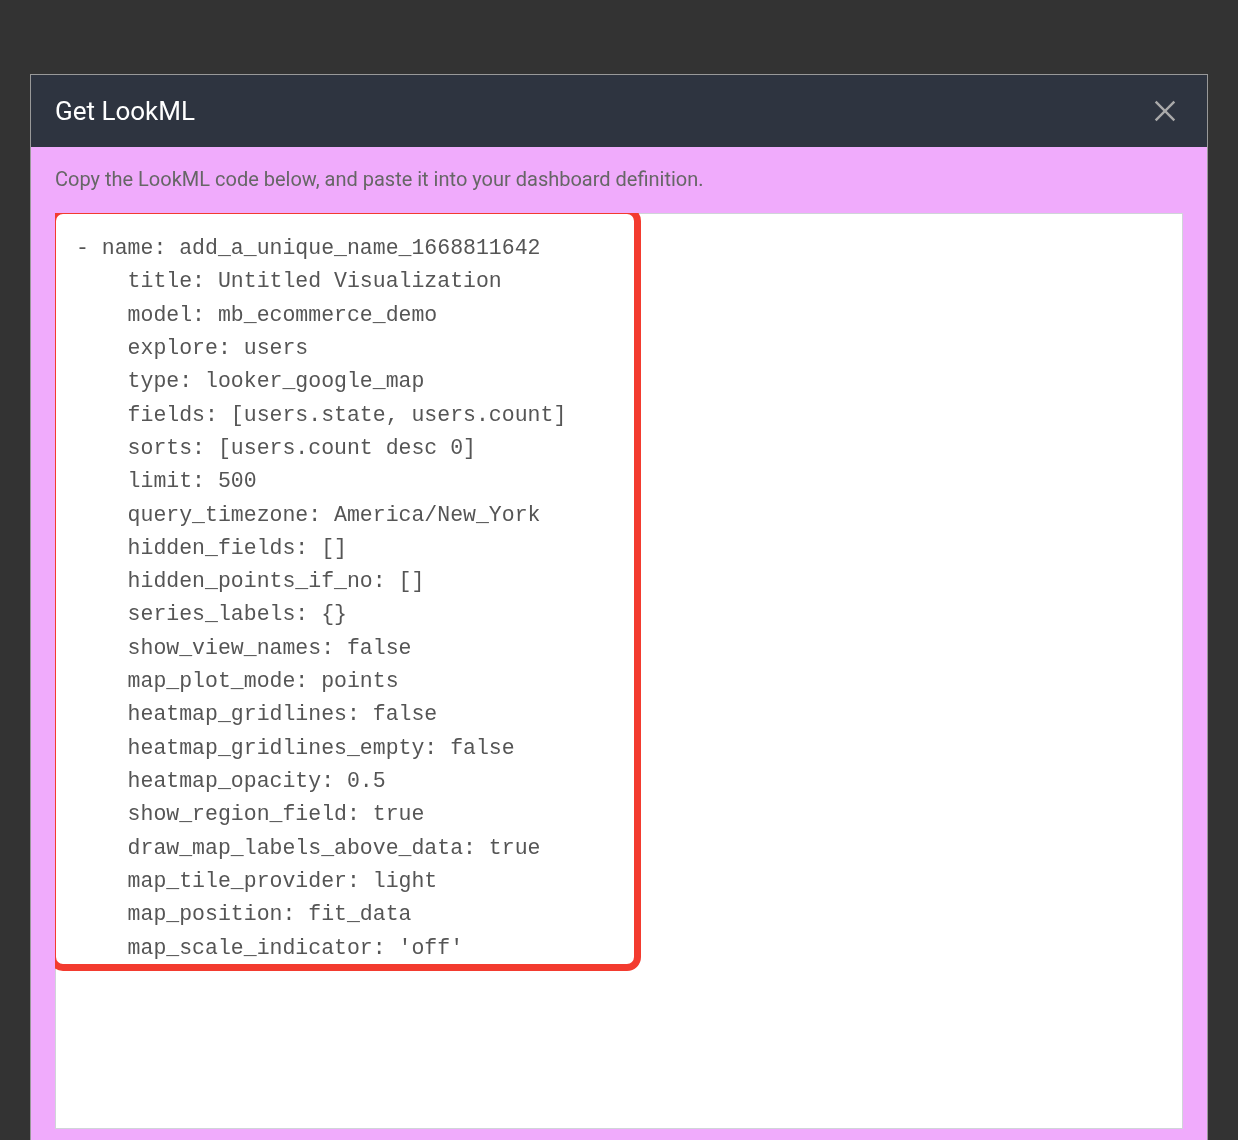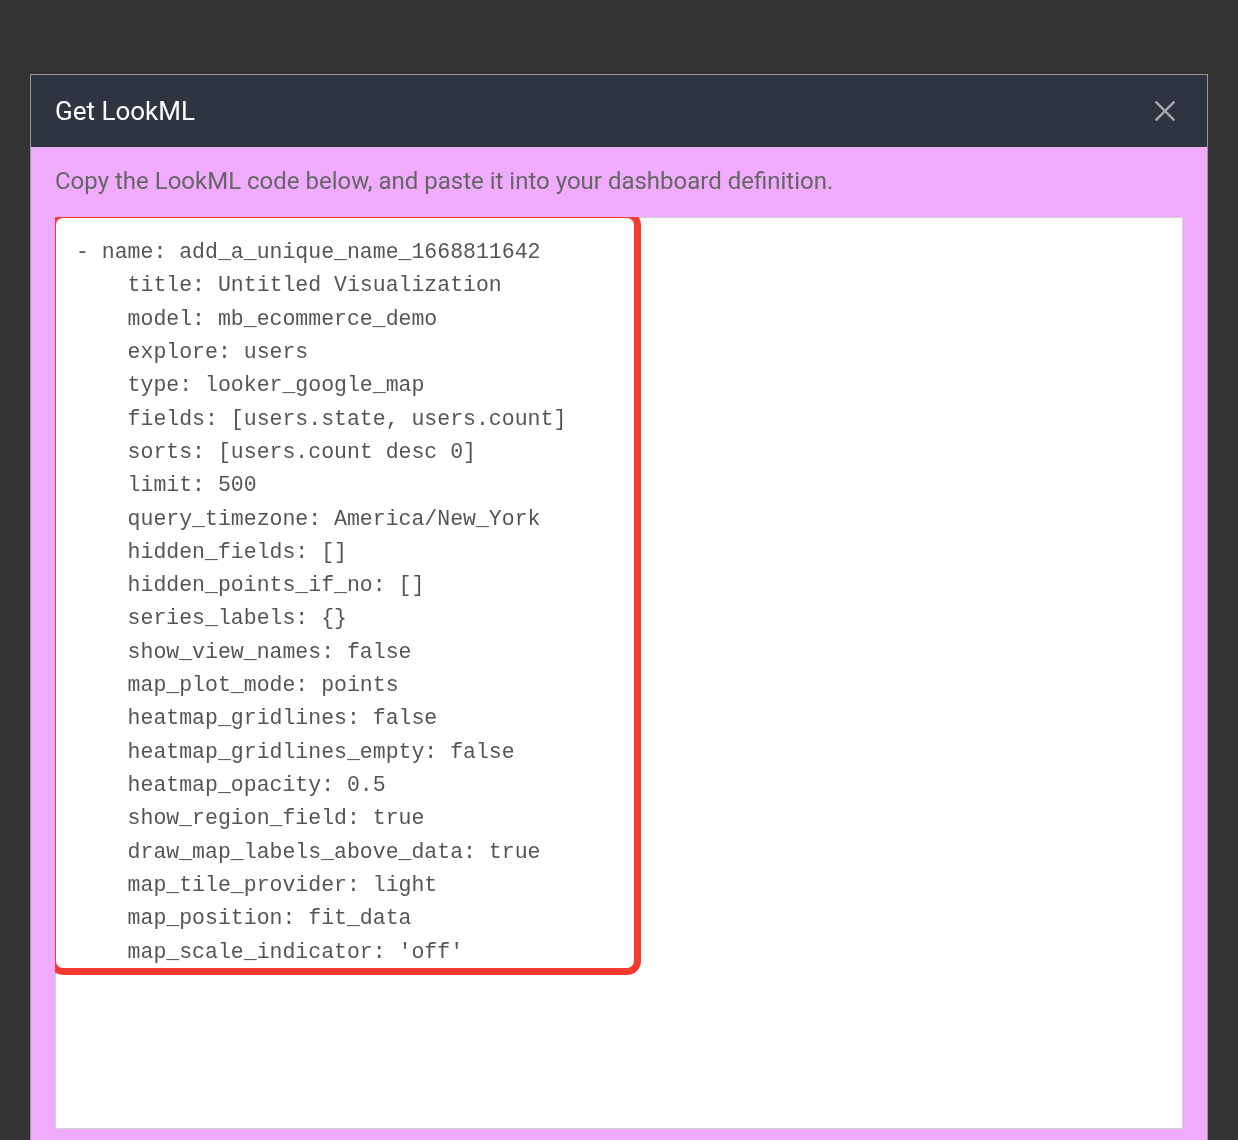--- a/index.html
+++ b/index.html
@@ -91,21 +91,21 @@
       top: -10px;
       left: -8px;
       width: 368px;
       height: 60px;
       border: 7px solid #f33b2f;
       border-radius: 14px;
       pointer-events: none;
     }
     .instruction {
       color: #666;
-      font-size: 24px;
+      font-size: 20px;
       margin-bottom: 22px;
     }
     .code-area-wrapper {
       position: relative;
       flex: 1;
       display: flex;
       flex-direction: column;
       overflow: hidden;
     }
     .code-area {

